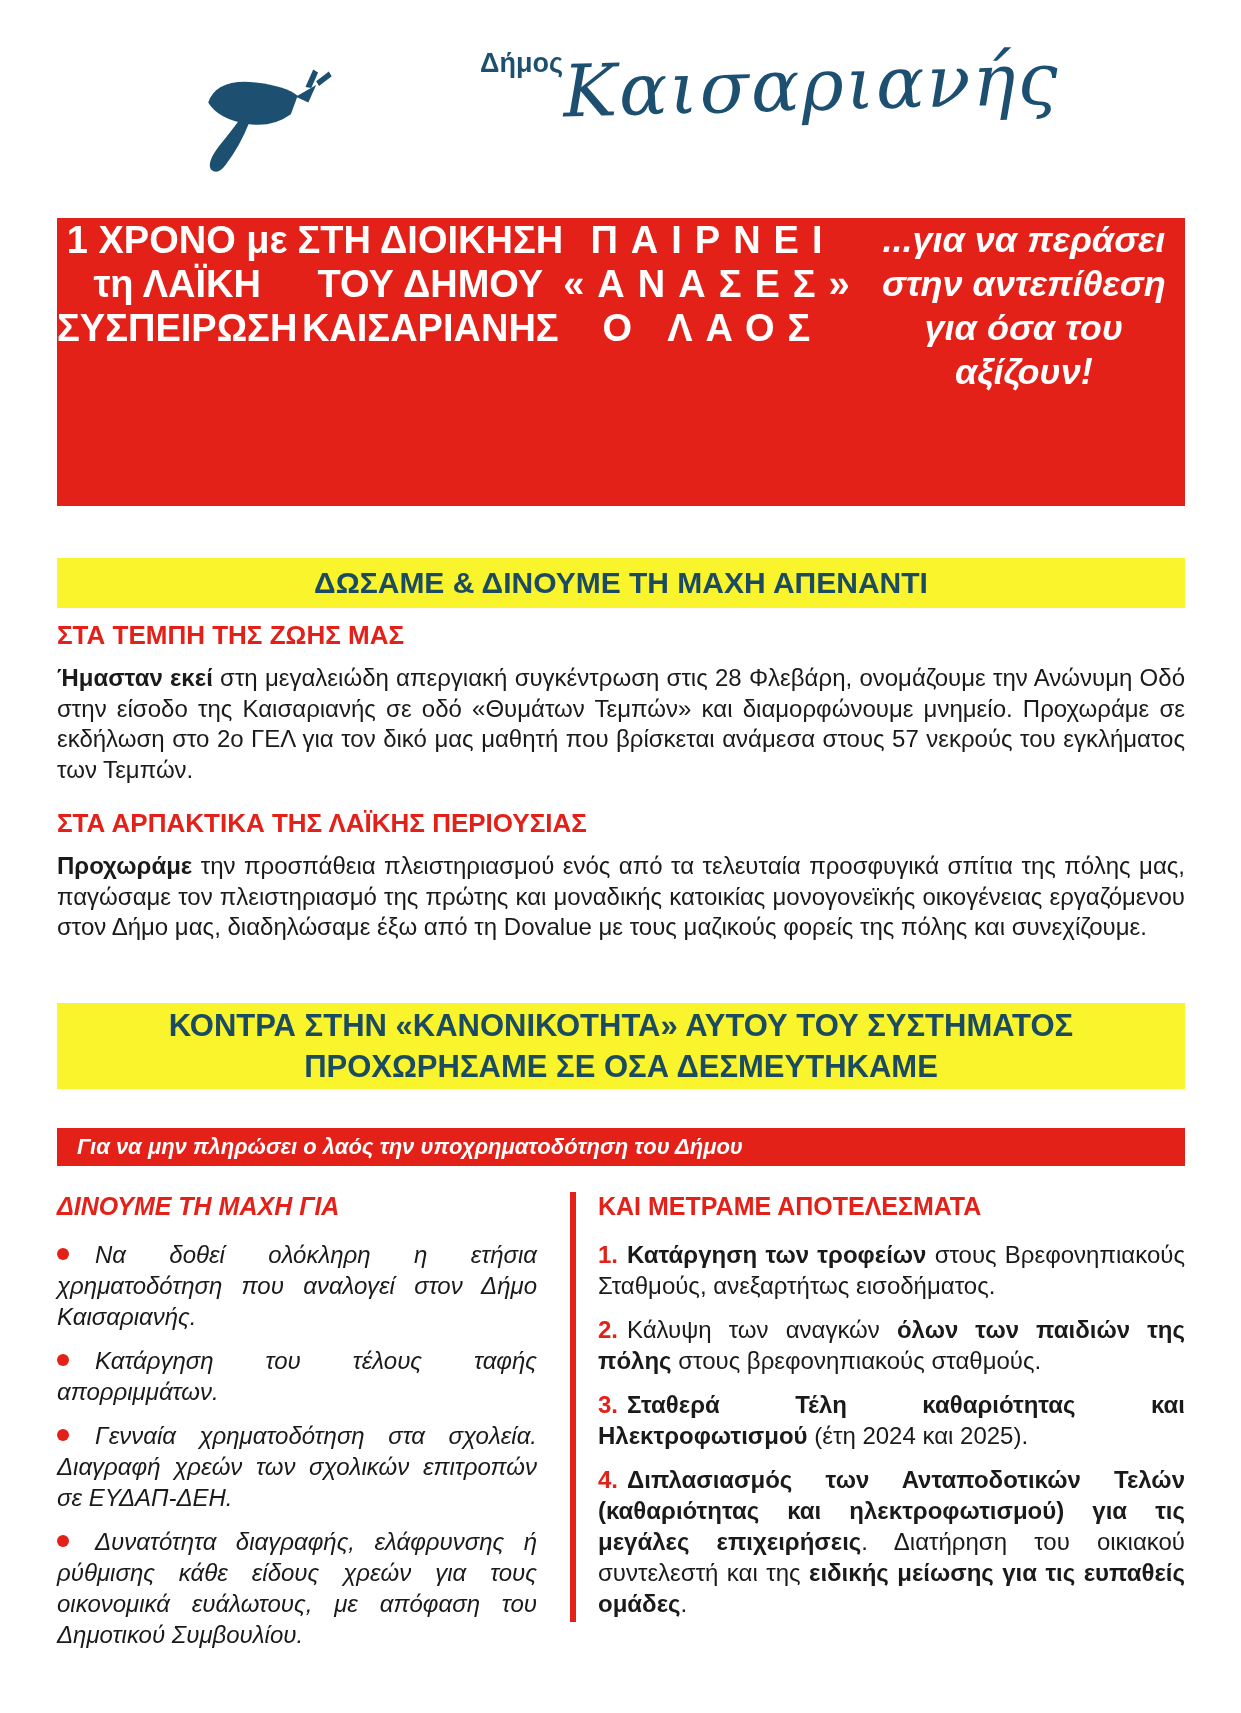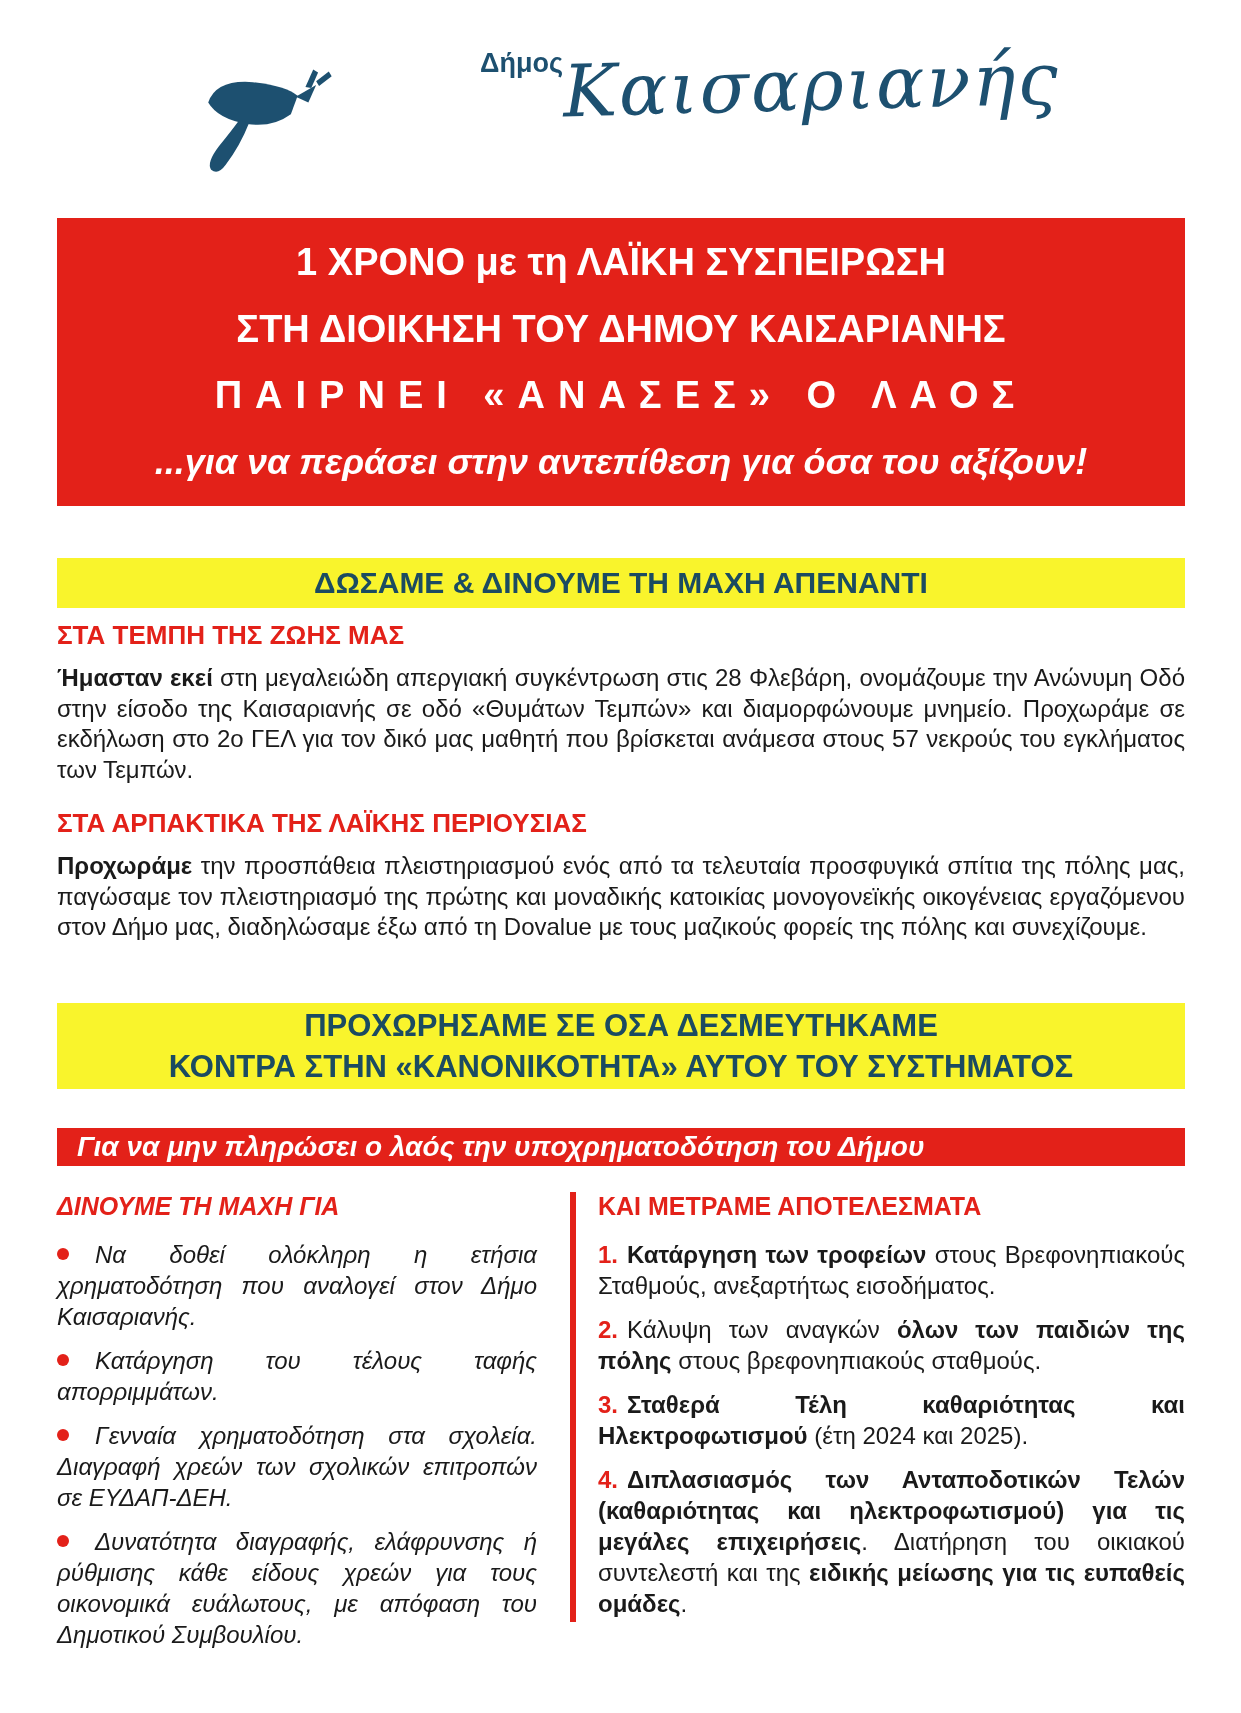--- a/index.html
+++ b/index.html
@@ -36,21 +36,21 @@
     font-style:italic;font-size:72px;line-height:74px;
     color:var(--logo);
     transform:rotate(-1.5deg);
     letter-spacing:2px;
   }
 
   
   .red-banner{
     position:absolute;left:57px;top:218px;width:1128px;height:288px;
     background:var(--red);
-    display:flex;flex-direction:column;justify-content:space-evenly;
+    display:flex;flex-direction:row;justify-content:space-evenly;
     text-align:center;color:#fff;
   }
   .rb-line{font-weight:bold;font-size:38px;line-height:44px;}
   .rb-line3{letter-spacing:13px;}
   .rb-line4{font-style:italic;font-size:36px;}
 
   
   .yellow-bar1{
     position:absolute;left:57px;top:558px;width:1128px;height:50px;
     background:var(--yellow);
@@ -79,21 +79,21 @@
     font-size:24px;line-height:30.5px;text-align:justify;
   }
   .para1{top:663px;}
   .para2{top:851px;}
   .b{font-weight:bold;}
 
   
   .red-strip{
     position:absolute;left:57px;top:1128px;width:1128px;height:38px;
     background:var(--red);
-    color:#fff;font-weight:bold;font-style:italic;font-size:28px;line-height:38px;
+    color:#fff;font-weight:bold;font-style:italic;font-size:22px;line-height:38px;
     padding-left:20px;
   }
 
   
   .columns{
     position:absolute;left:57px;top:1192px;width:1128px;
     display:flex;align-items:stretch;
   }
   .col-left{width:480px;font-style:italic;}
   .col-divider{
@@ -148,22 +148,22 @@
 
   <div class="yellow-bar1">ΔΩΣΑΜΕ &amp; ΔΙΝΟΥΜΕ ΤΗ ΜΑΧΗ ΑΠΕΝΑΝΤΙ</div>
 
   <div class="h-red h-red1">ΣΤΑ ΤΕΜΠΗ ΤΗΣ ΖΩΗΣ ΜΑΣ</div>
   <div class="para para1"><span class="b">Ήμασταν εκεί</span><span> στη μεγαλειώδη απεργιακή συγκέντρωση στις 28 Φλεβάρη, ονομάζουμε την Ανώνυμη Οδό στην είσοδο της Καισαριανής σε οδό «Θυμάτων Τεμπών» και διαμορφώνουμε μνημείο. Προχωράμε σε εκδήλωση στο 2ο ΓΕΛ για τον δικό μας μαθητή που βρίσκεται ανάμεσα στους 57 νεκρούς του εγκλήματος των Τεμπών.</span></div>
 
   <div class="h-red h-red2">ΣΤΑ ΑΡΠΑΚΤΙΚΑ ΤΗΣ ΛΑΪΚΗΣ ΠΕΡΙΟΥΣΙΑΣ</div>
   <div class="para para2"><span class="b">Προχωράμε</span><span> την προσπάθεια πλειστηριασμού ενός από τα τελευταία προσφυγικά σπίτια της πόλης μας, παγώσαμε τον πλειστηριασμό της πρώτης και μοναδικής κατοικίας μονογονεϊκής οικογένειας εργαζόμενου στον Δήμο μας, διαδηλώσαμε έξω από τη Dovalue με τους μαζικούς φορείς της πόλης και συνεχίζουμε.</span></div>
 
   <div class="yellow-banner2">
+    <div>ΚΟΝΤΡΑ ΣΤΗΝ «ΚΑΝΟΝΙΚΟΤΗΤΑ» ΑΥΤΟΥ ΤΟΥ ΣΥΣΤΗΜΑΤΟΣ</div>
     <div>ΠΡΟΧΩΡΗΣΑΜΕ ΣΕ ΟΣΑ ΔΕΣΜΕΥΤΗΚΑΜΕ</div>
-    <div>ΚΟΝΤΡΑ ΣΤΗΝ «ΚΑΝΟΝΙΚΟΤΗΤΑ» ΑΥΤΟΥ ΤΟΥ ΣΥΣΤΗΜΑΤΟΣ</div>
   </div>
 
   <div class="red-strip">Για να μην πληρώσει ο λαός την υποχρηματοδότηση του Δήμου</div>
 
   <div class="columns">
     <div class="col-left">
       <div class="col-title">ΔΙΝΟΥΜΕ ΤΗ ΜΑΧΗ ΓΙΑ</div>
 
       <div class="item">
         <span class="dot"></span><span><span>Να δοθεί ολόκληρη η ετήσια χρηματοδότηση που αναλογεί στον Δήμο Καισαριανής.</span></span>

